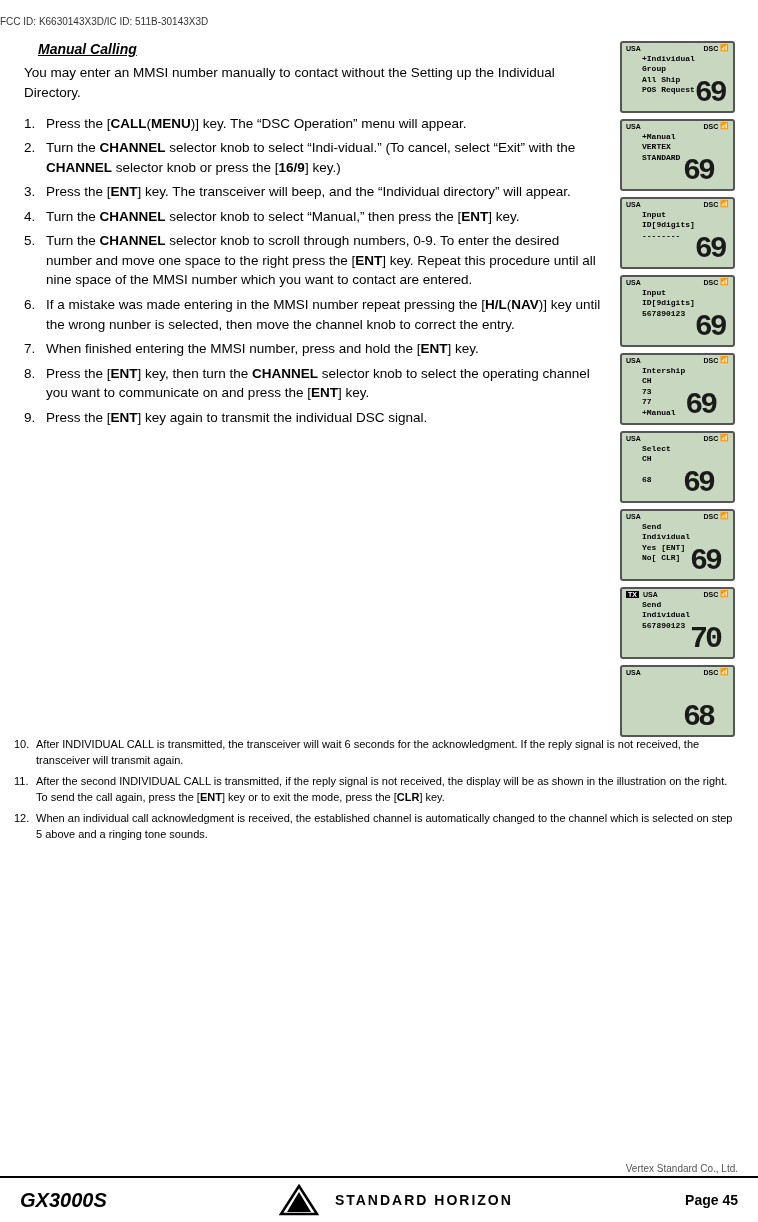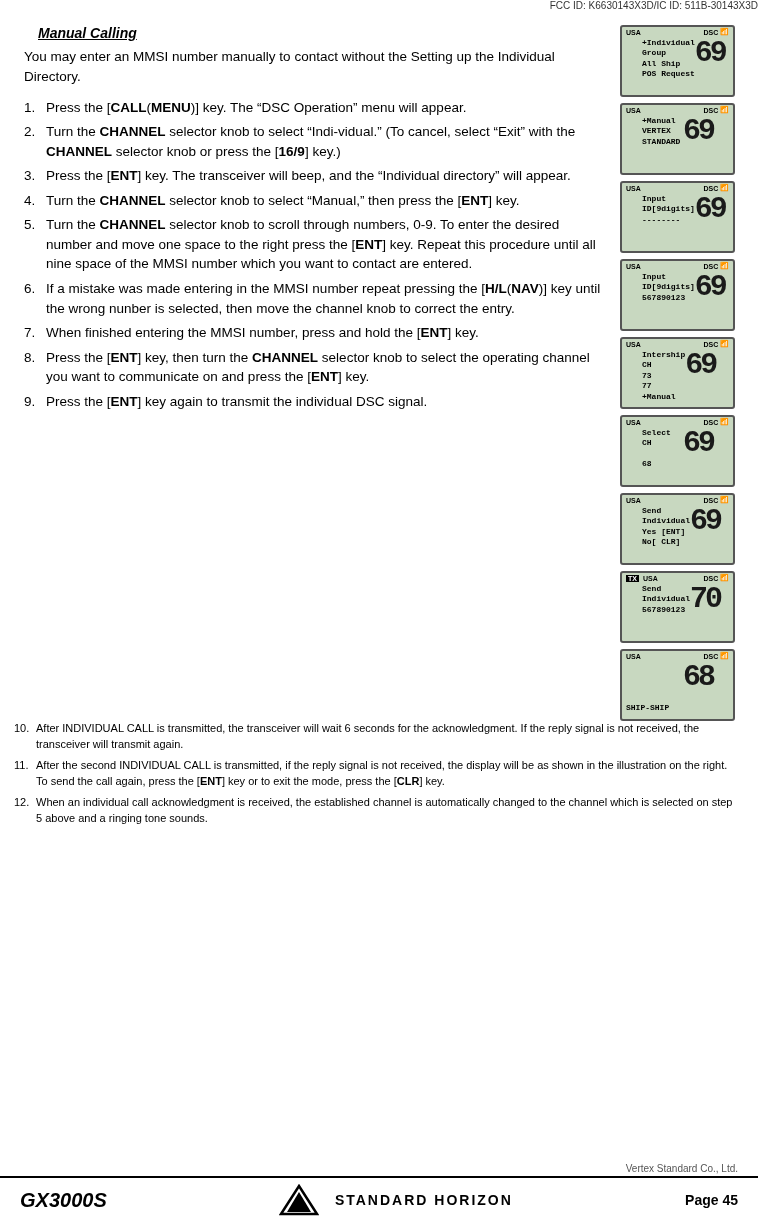--- a/index.html
+++ b/index.html
@@ -16,24 +16,24 @@
     .page-container {
       width: 758px;
       min-height: 1222px;
       padding: 0;
       position: relative;
       background: #fff;
     }
 
     
     .fcc-header {
-      text-align: right;
+      text-align: left;
       font-size: 10px;
       color: #333;
-      padding: 0 0 2px 0;
+      padding: 16px 0 2px 0;
       border-bottom: none;
     }
 
     
     .main-content {
       display: flex;
       flex-direction: row;
       padding: 12px 18px 0 24px;
       gap: 0;
     }
@@ -216,20 +216,21 @@
       font-size: 38px;
       font-weight: 900;
       color: #1a1a1a;
       font-family: 'Courier New', monospace;
       line-height: 1;
       letter-spacing: -3px;
     }
 
     .seg-number.smaller {
       font-size: 30px;
+      margin-top: 24px;
     }
 
     
     .lcd-bottom-text {
       font-size: 8px;
       font-weight: bold;
       color: #000;
       font-family: Liberation Mono, monospace;
       padding: 0 4px;
       margin-top: 10px;

